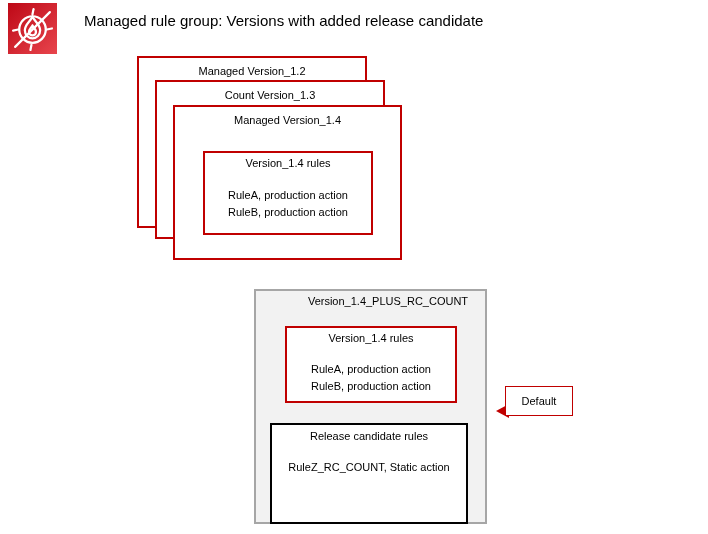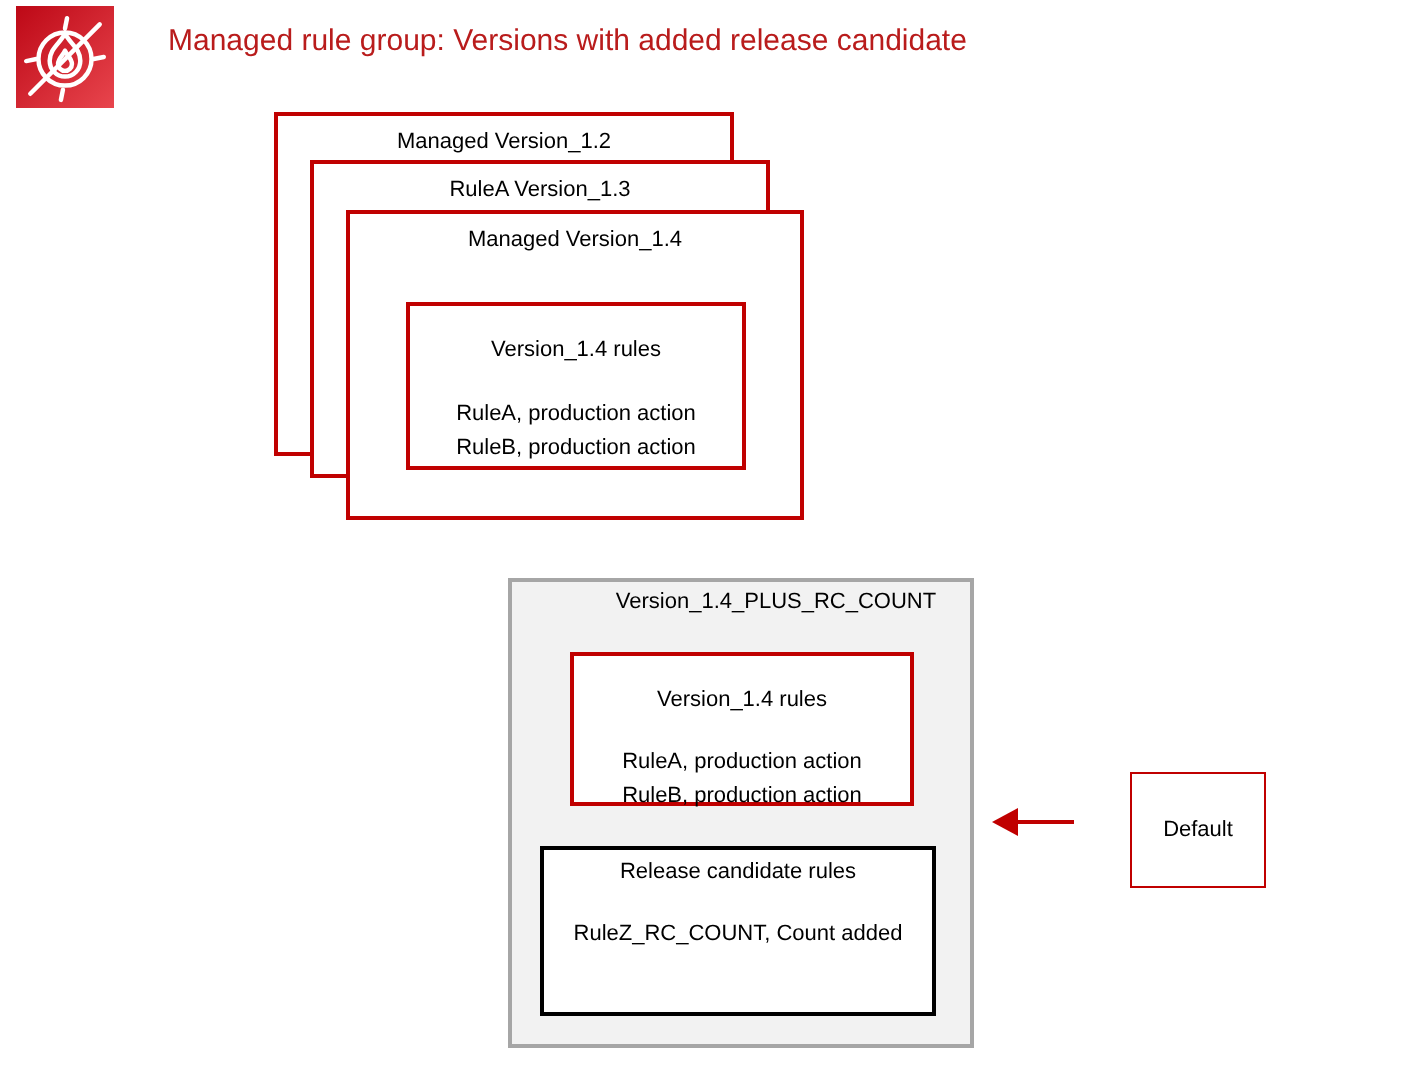--- a/index.html
+++ b/index.html
@@ -18,21 +18,21 @@
   .waf-icon {
     left: 8px; top: 3px; width: 49px; height: 51px;
     background: linear-gradient(135deg, #bd0816 0%, #e8454d 100%);
   }
   .waf-icon svg { display: block; width: 100%; height: 100%; }
 
   
   .page-title {
     left: 84px; top: 12px;
     font-size: 15px; line-height: 18px;
-    color: #b91c1c;
+    color: #000000;
     white-space: nowrap;
   }
 
   
   .red-box { border: 2px solid #c00000; background: #ffffff; }
   .stack-1 { left: 137px; top: 56px;  width: 230px; height: 172px; }
   .stack-2 { left: 155px; top: 80px;  width: 230px; height: 159px; }
   .stack-3 { left: 173px; top: 105px; width: 229px; height: 155px; }
   .stack-label {
     display: block;
@@ -41,21 +41,21 @@
     font-size: 11px;
     line-height: 13px;
   }
 
   
   .rules-box {
     font-size: 11px;
     text-align: center;
   }
   .rules-box .rules-title {
-    padding-top: 16px;
+    padding-top: 4px;
     line-height: 13px;
   }
   .rules-box .rules-lines { margin-top: 16px; text-align: center; }
   .rules-box .rule-line { line-height: 17px; white-space: nowrap; }
 
   .stack-rules { left: 203px; top: 151px; width: 170px; height: 84px; }
   .stack-rules .rules-lines { margin-top: 17px; }
 
   
   .gray-box {
@@ -67,29 +67,29 @@
     display: block;
     text-align: center;
     padding-top: 4px;
     font-size: 11px;
     line-height: 13px;
     margin-left: 35px;
   }
   .gray-red-rules { left: 285px; top: 326px; width: 172px; height: 77px; }
 
   .black-box {
-    left: 270px; top: 423px; width: 198px; height: 85px;
+    left: 270px; top: 423px; width: 198px; height: 101px;
     border: 2px solid #000000;
     background: #ffffff;
   }
   .black-box .rules-title { padding-top: 5px; }
 
   
   .default-box {
-    left: 565px; top: 386px; width: 68px; height: 58px;
+    left: 505px; top: 386px; width: 68px; height: 30px;
     border: 1.5px solid #c00000;
     background: #ffffff;
     display: flex; align-items: center; justify-content: center;
     font-size: 11px;
   }
   .arrow-line {
     left: 508px; top: 410px; width: 29px; height: 2px;
     background: #c00000;
   }
   .arrow-head {
@@ -116,21 +116,21 @@
       <path d="M24 21 C 22.8 23.4 20.6 24.8 20.6 27.4 A 3.4 3.4 0 0 0 27.4 27.4 C 27.4 24.8 25.2 23.4 24 21"></path>
     </svg>
   </div>
 
   <div class="abs page-title">Managed rule group: Versions with added release candidate</div>
 
   <div class="abs red-box stack-1">
     <span class="stack-label">Managed Version_1.2</span>
   </div>
   <div class="abs red-box stack-2">
-    <span class="stack-label">RuleA Version_1.3</span>
+    <span class="stack-label">Count Version_1.3</span>
   </div>
   <div class="abs red-box stack-3">
     <span class="stack-label">Managed Version_1.4</span>
   </div>
 
   <div class="abs red-box rules-box stack-rules">
     <div class="rules-title">Version_1.4 rules</div>
     <div class="rules-lines">
       <div class="rule-line">RuleA, production action</div>
       <div class="rule-line">RuleB, production action</div>
@@ -145,21 +145,21 @@
     <div class="rules-title">Version_1.4 rules</div>
     <div class="rules-lines">
       <div class="rule-line">RuleA, production action</div>
       <div class="rule-line">RuleB, production action</div>
     </div>
   </div>
 
   <div class="abs black-box rules-box">
     <div class="rules-title">Release candidate rules</div>
     <div class="rules-lines">
-      <div class="rule-line">RuleZ_RC_COUNT, Count added</div>
+      <div class="rule-line">RuleZ_RC_COUNT, Static action</div>
     </div>
   </div>
 
   <div class="abs arrow-head"></div>
   <div class="abs arrow-line"></div>
   <div class="abs default-box">
     <span>Default</span>
   </div>
 
 </div>

